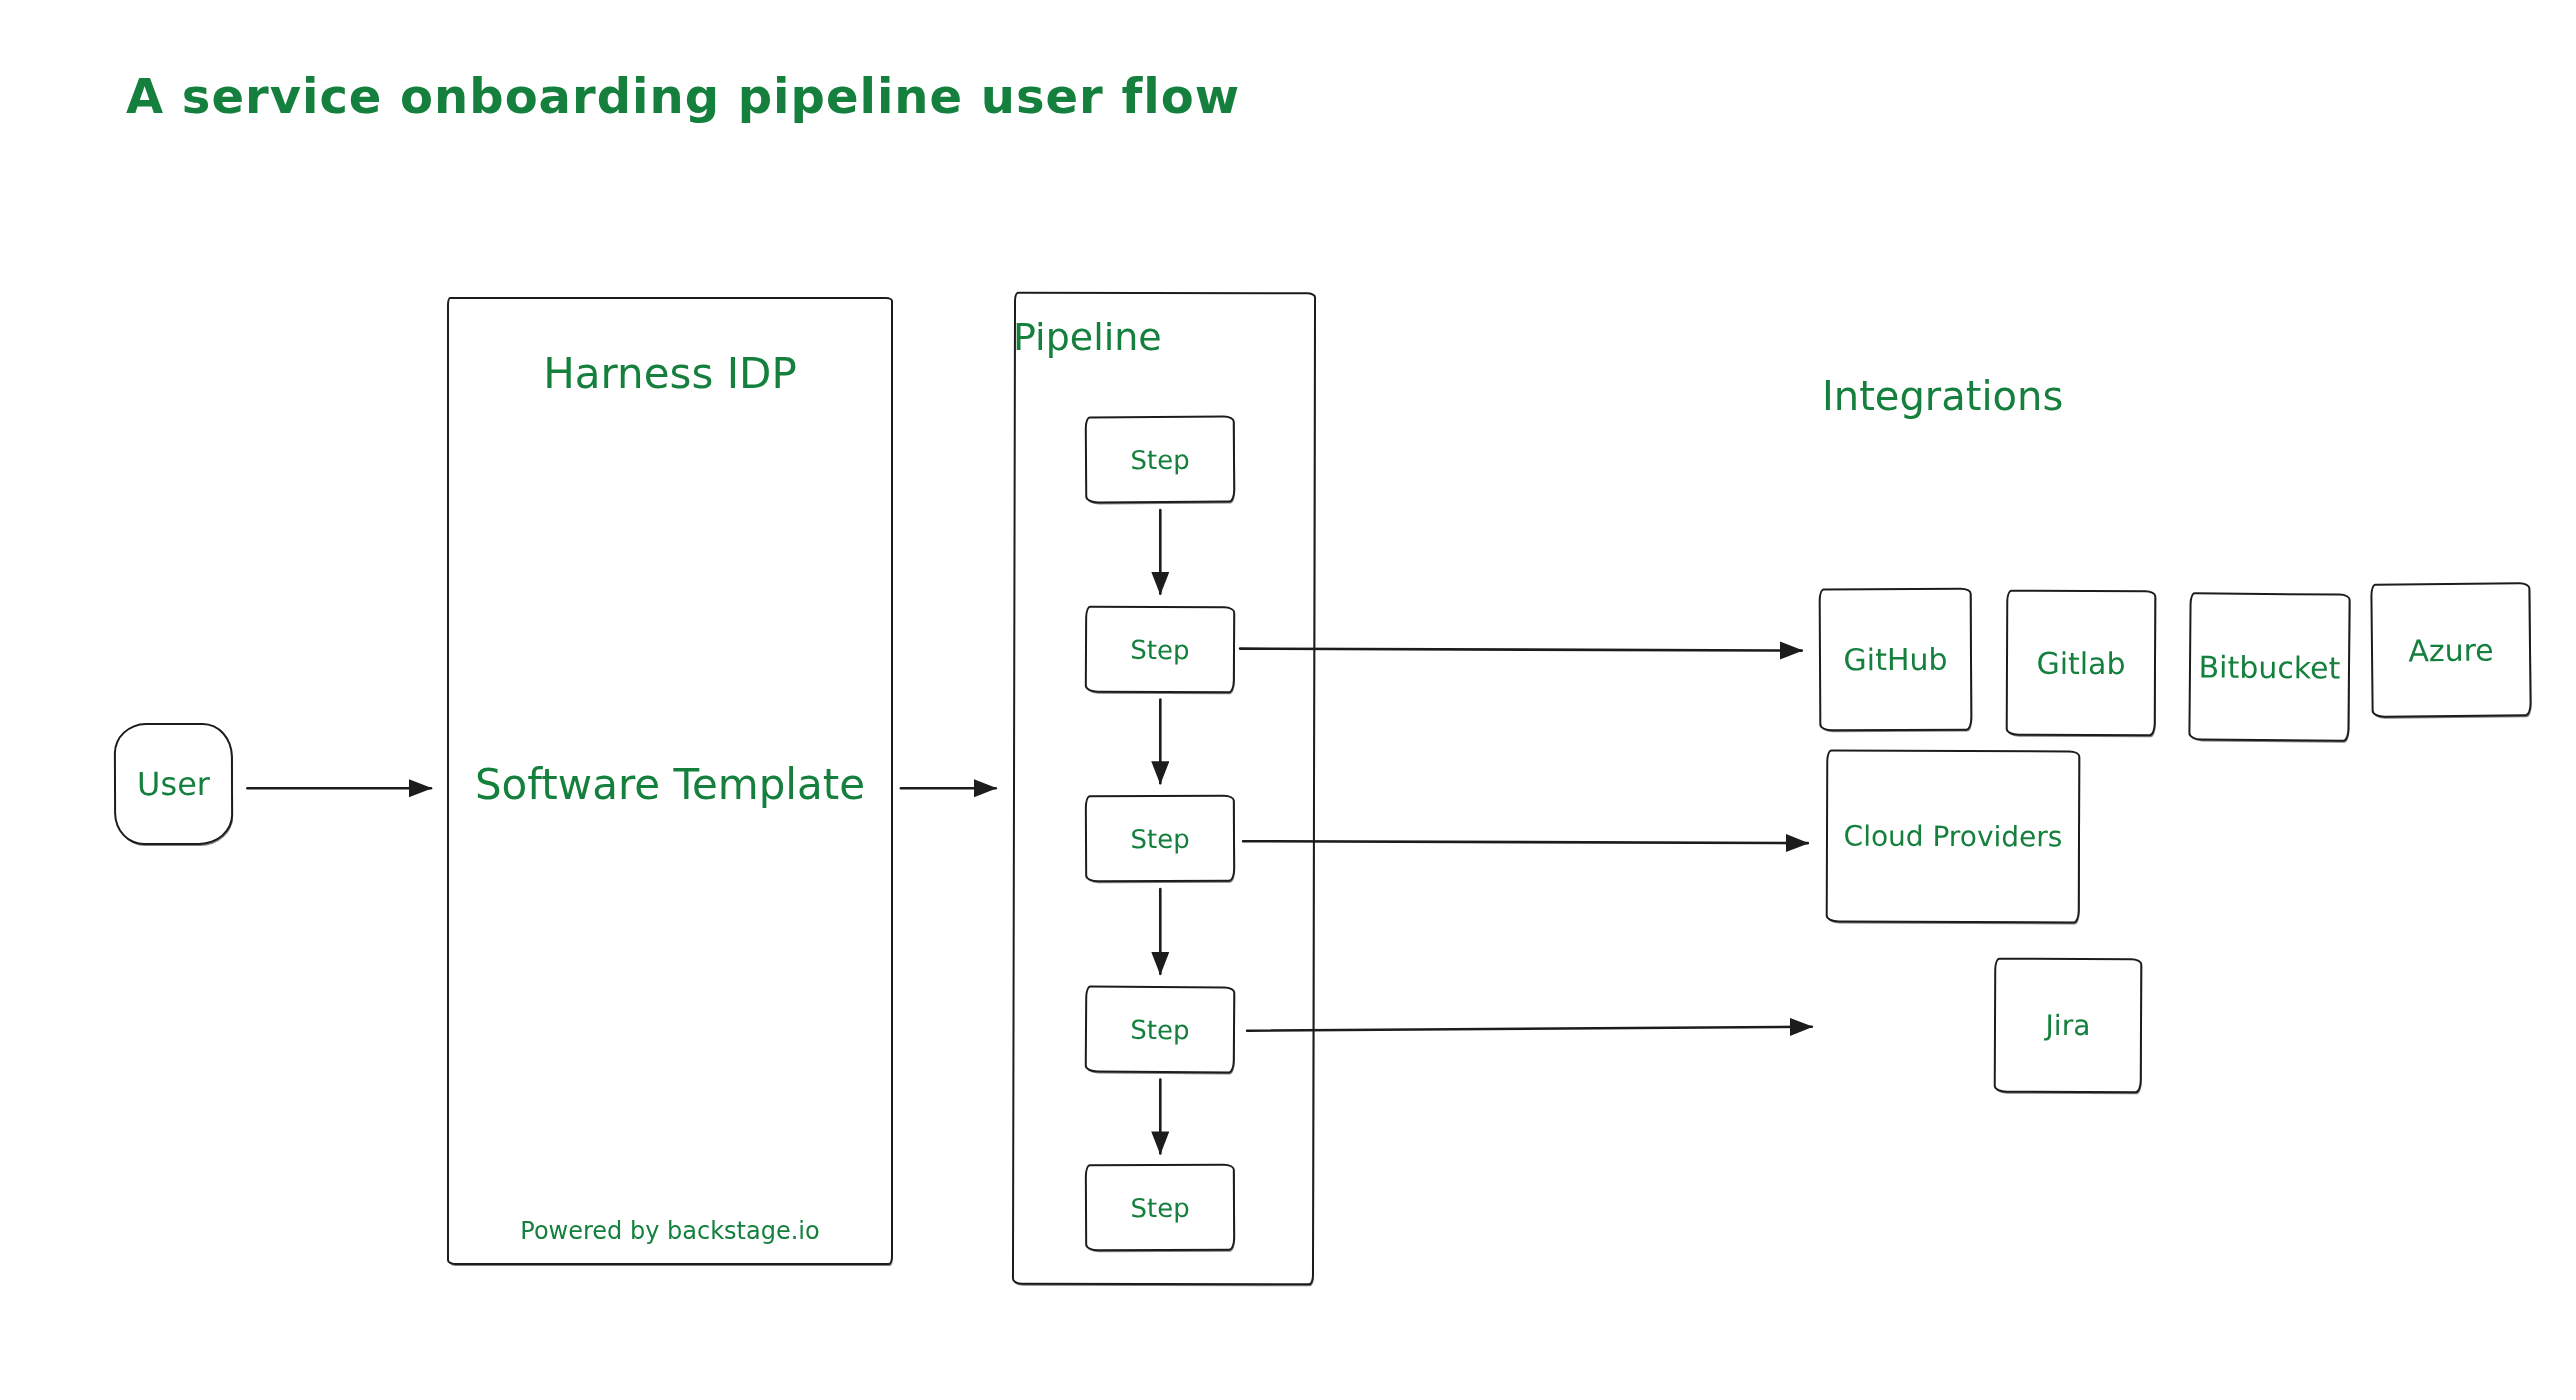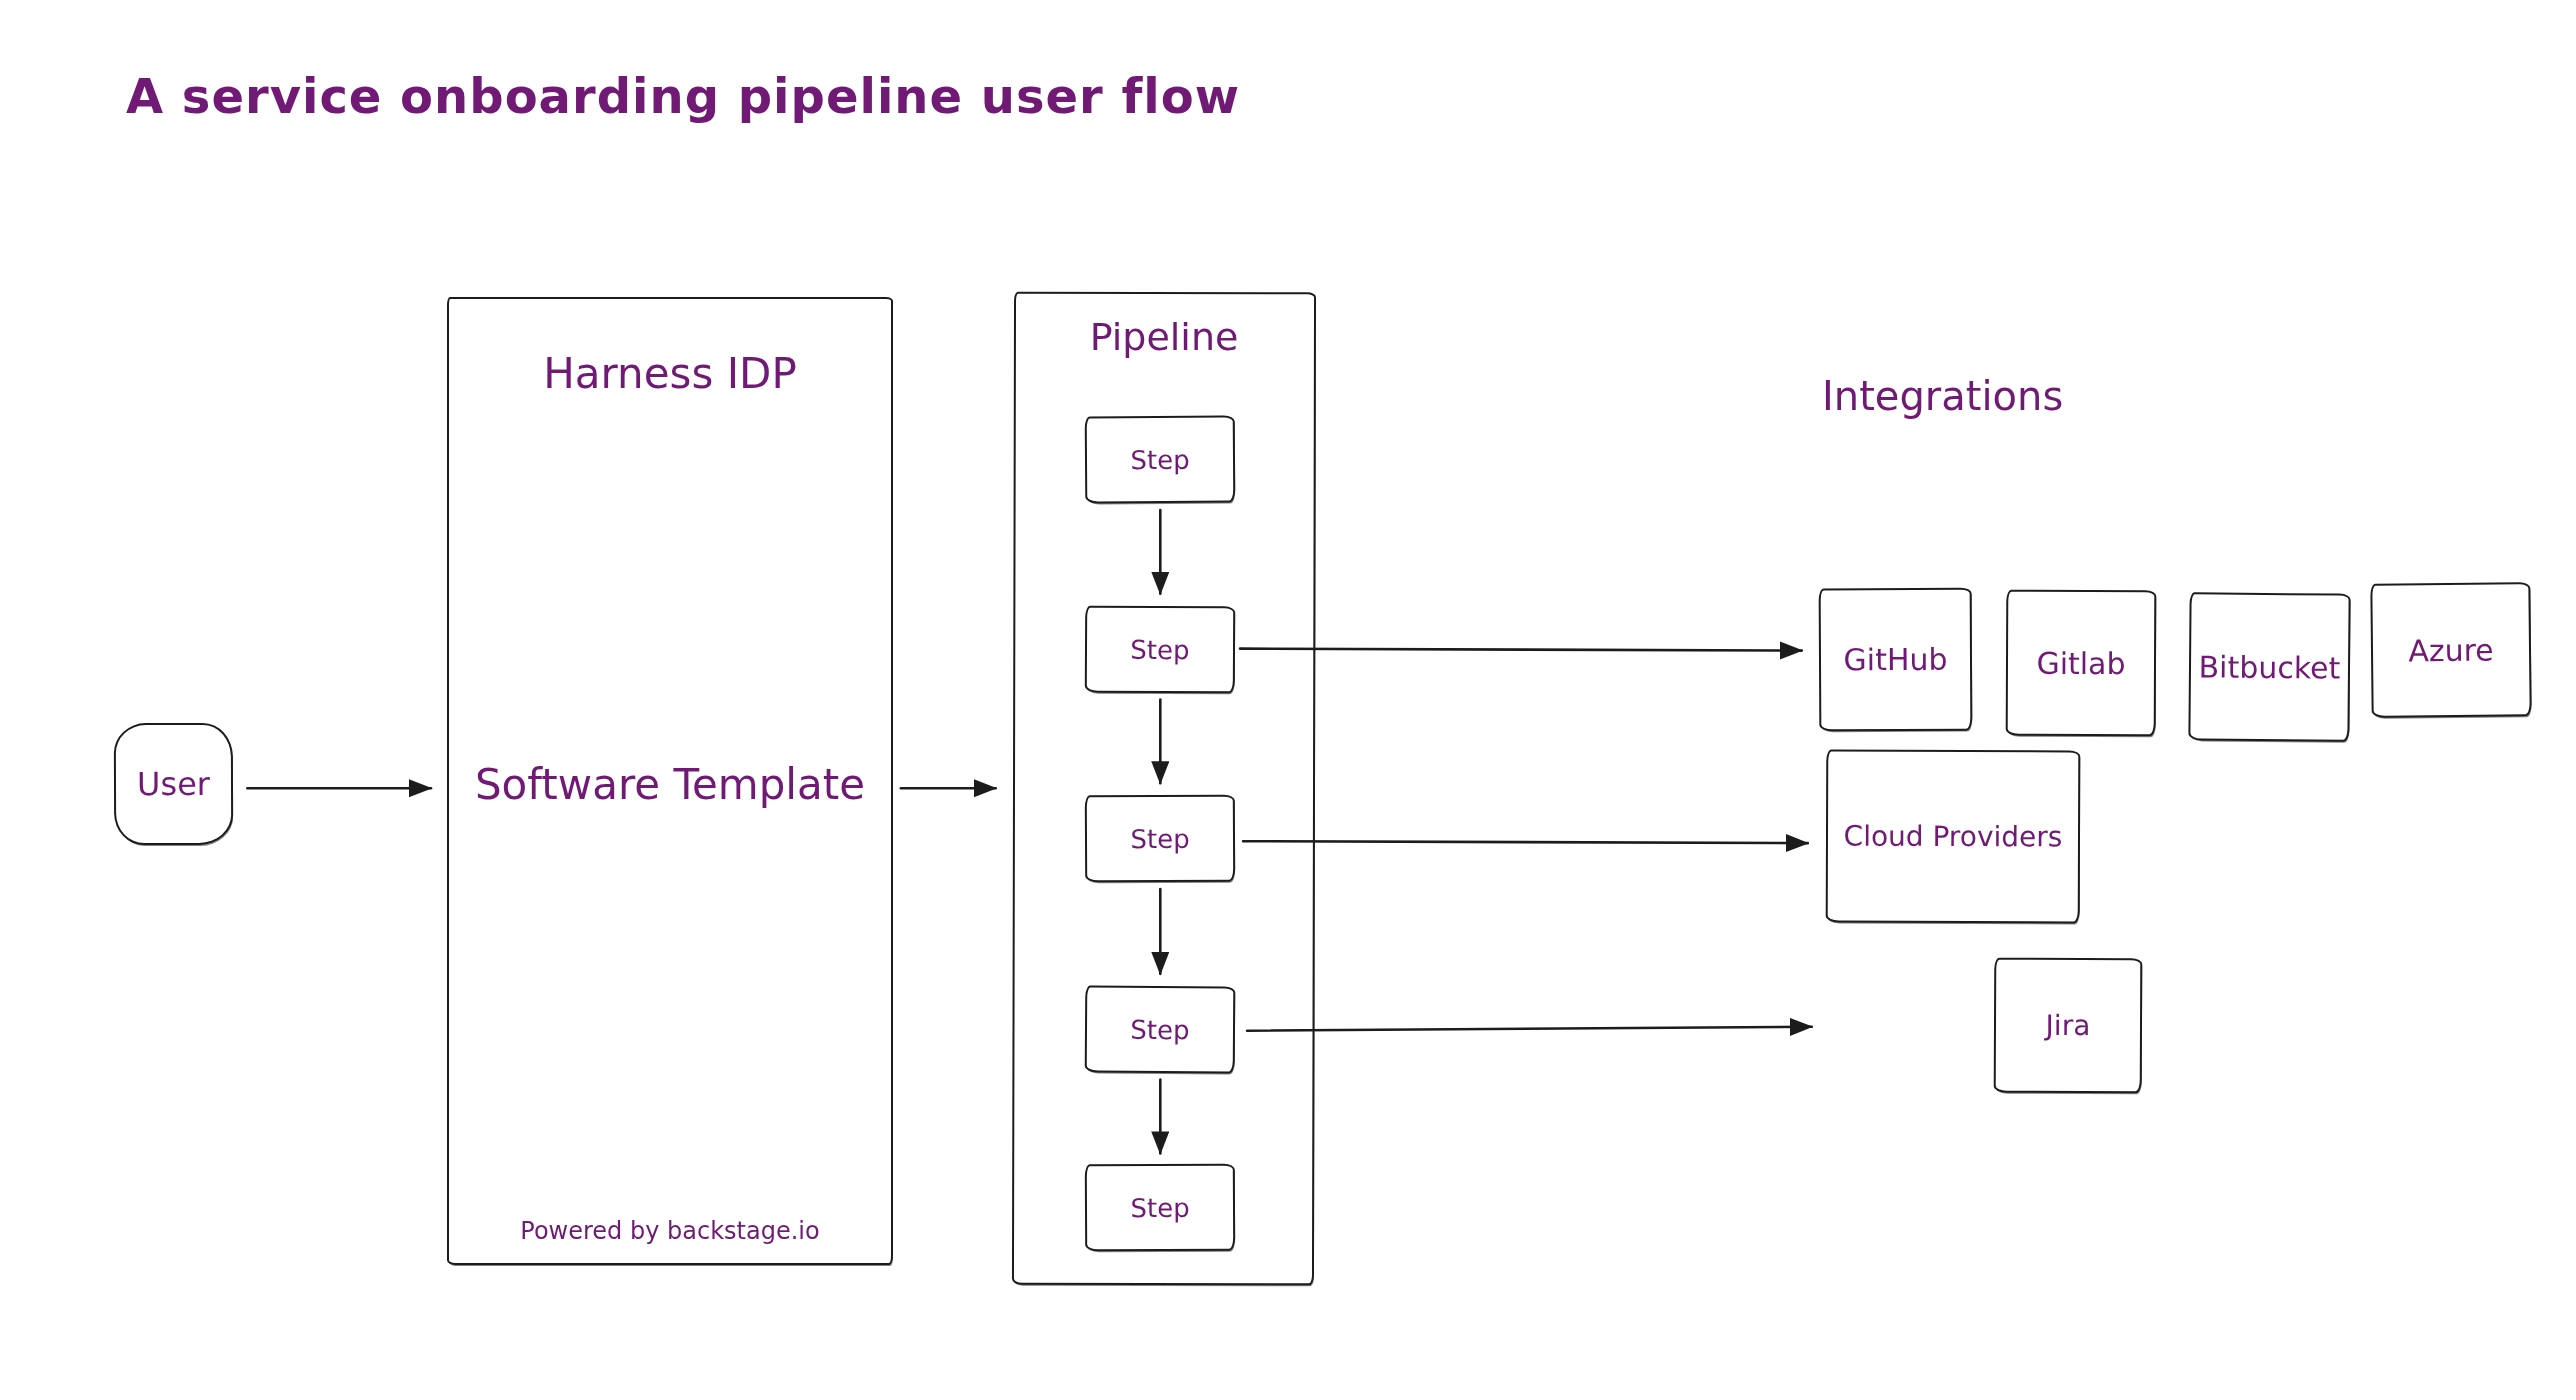--- a/index.html
+++ b/index.html
@@ -7,21 +7,21 @@
     padding: 0;
     background: #ffffff;
   }
   .canvas {
     position: relative;
     width: 2576px;
     height: 1401px;
     background: #ffffff;
     overflow: hidden;
     font-family: "DejaVu Sans", "Liberation Sans", sans-serif;
-    color: #701a75;
+    color: #15803d;
   }
   .abs { position: absolute; }
 
   
   .sketch {
     position: absolute;
     border: 2.6px solid #1c1c1c;
     background: #ffffff;
     border-radius: 5px 11px 6px 13px / 12px 6px 13px 7px;
     box-shadow: 1px 2px 0 -1px rgba(28,28,28,0.55);
@@ -81,21 +81,21 @@
   
   .pipeline-box {
     left: 1013px; top: 292px;
     width: 302px; height: 993px;
     border-radius: 4px 9px 5px 10px / 9px 5px 10px 6px;
     transform: rotate(0.12deg);
   }
   .pipeline-title {
     left: 1013px; top: 315px;
     width: 302px;
-    text-align: center;
+    text-align: left;
     font-size: 38px;
     white-space: nowrap;
   }
   .step-box {
     left: 1085px;
     width: 150px; height: 87px;
     font-size: 26px;
   }
   .step-1 { top: 416px;  transform: rotate(-0.4deg); }
   .step-2 { top: 606px;  transform: rotate(0.3deg); }

